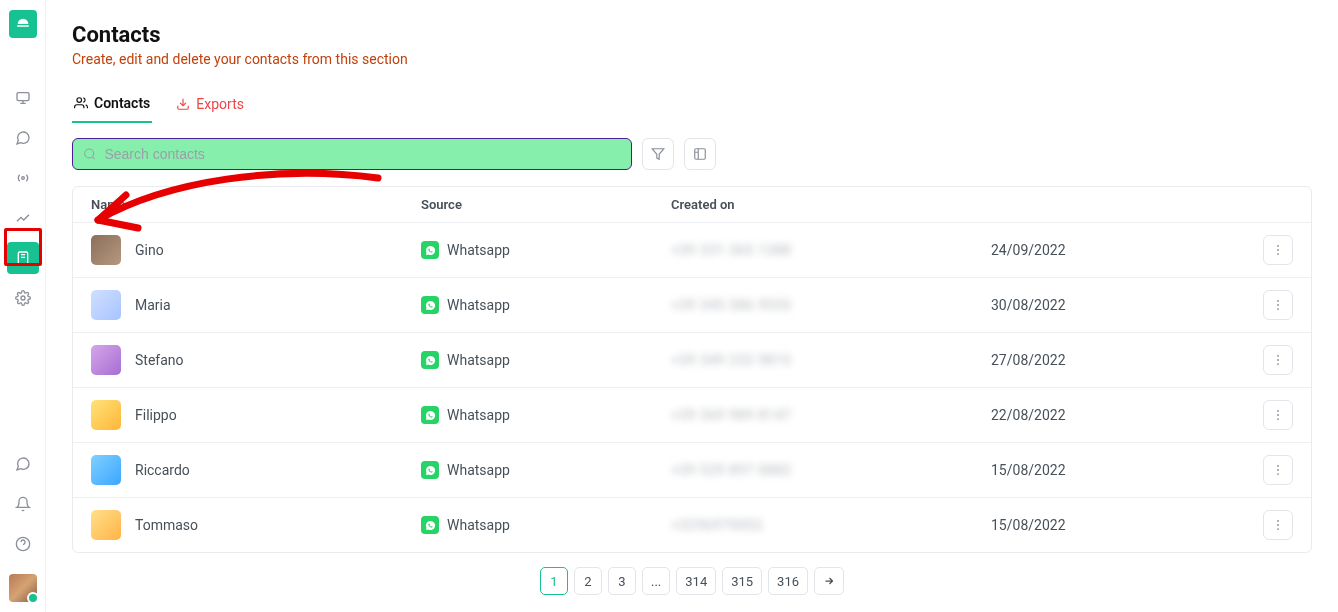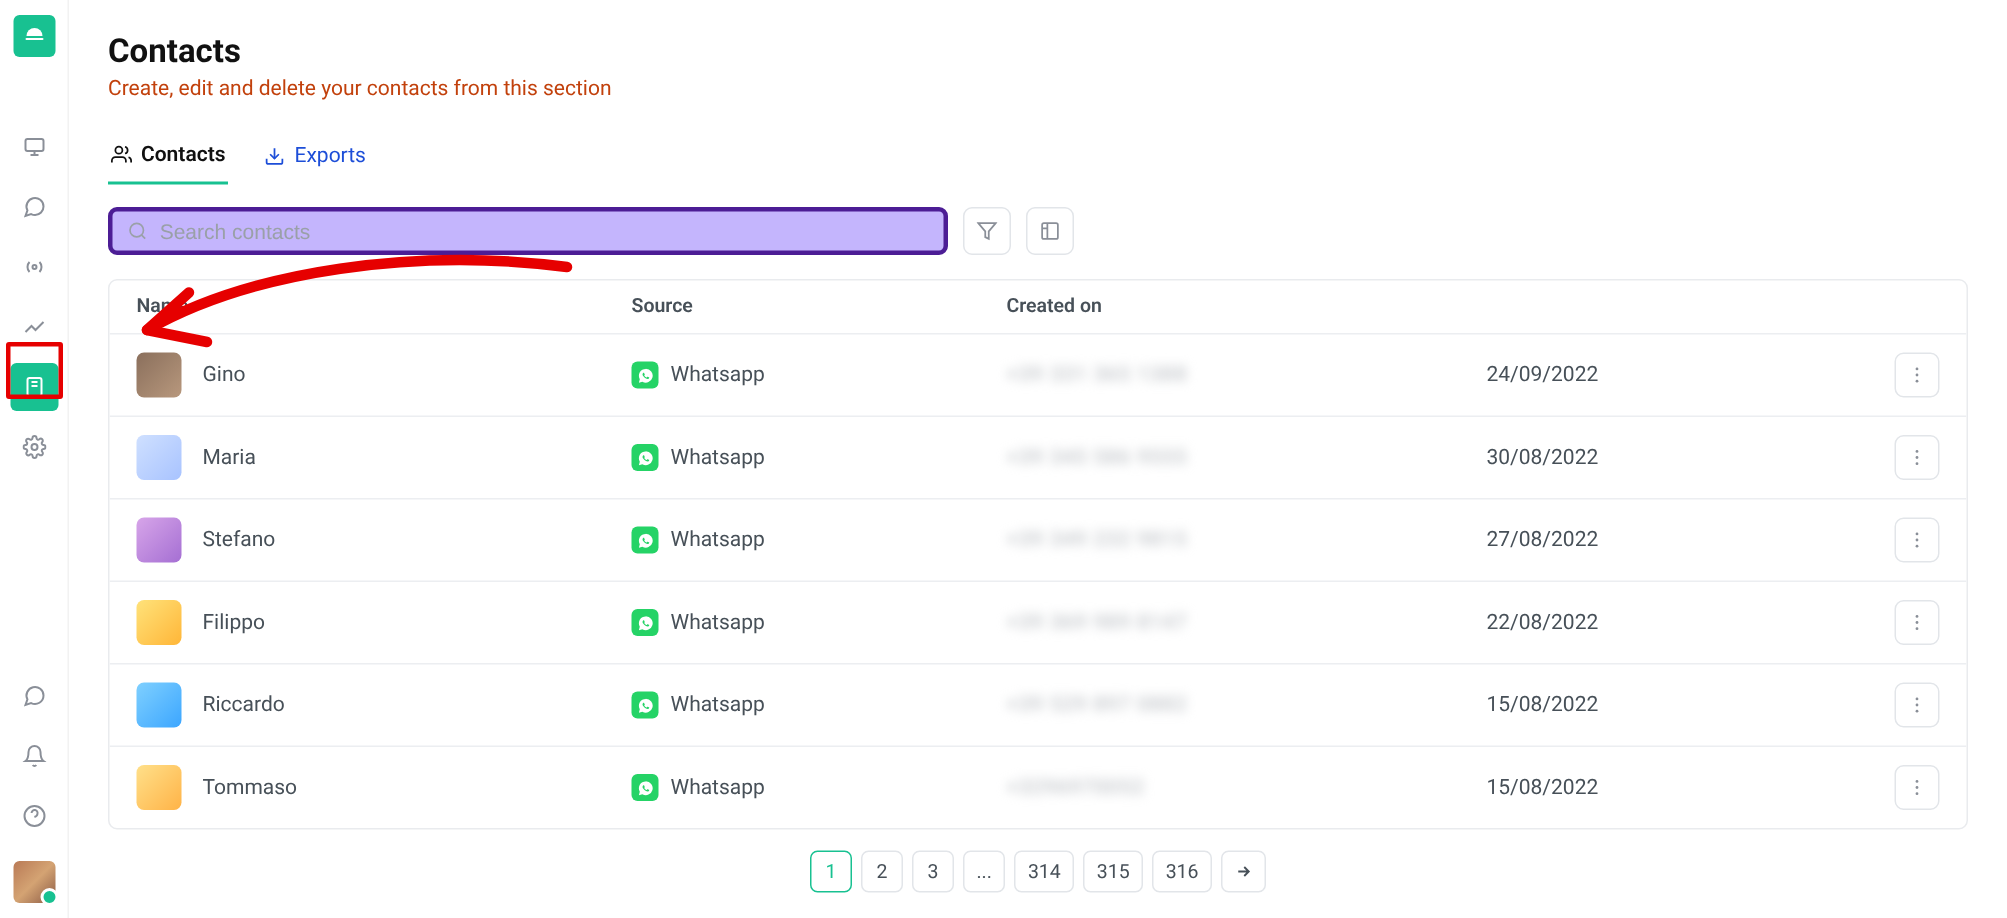--- a/index.html
+++ b/index.html
@@ -15,25 +15,25 @@
 .sidebar .avatar-sm::after { content:""; position:absolute; right:-2px; bottom:-2px; width:8px; height:8px; border-radius:50%; background:#18c191; border:2px solid #fff; }
 
 .main { flex: 1; padding: 22px 26px 0 26px; height: 612px; overflow: hidden; position: relative; }
 
 .annotation { position: absolute; left: 32px; top: 160px; pointer-events: none; z-index: 2; }
 
 .page-title { font-size: 22px; font-weight: 700; color: #111; }
 .page-sub { color: #c2410c; margin-top: 4px; }
 
 .tabs { display: flex; gap: 22px; margin-top: 22px; border-bottom: 1px solid #fff; }
-.tab { display: flex; align-items: center; gap: 6px; padding: 6px 2px 10px 2px; color: #1d4ed8; cursor: pointer; }
+.tab { display: flex; align-items: center; gap: 6px; padding: 6px 2px 10px 2px; color: #ef4444; cursor: pointer; }
 .tab.active { color: #111; font-weight: 600; border-bottom: 2px solid #18c191; }
 
 .toolbar { display: flex; gap: 10px; margin-top: 14px; align-items: center; }
-.search-wrap { flex: 0 0 560px; background: #c4b5fd; border: 3px solid #4c1d95; border-radius: 6px; display: flex; align-items: center; padding: 6px 10px; height: 32px; }
+.search-wrap { flex: 0 0 560px; background: #86efac; border: 1px solid #4c1d95; border-radius: 6px; display: flex; align-items: center; padding: 6px 10px; height: 32px; }
 .search-wrap input { border: none; background: transparent; outline: none; width: 100%; color: #444; font-size: 14px; }
 .search-wrap input::placeholder { color: #9aa0a8; }
 .icon-btn { width: 32px; height: 32px; border: 1px solid #e2e5e9; border-radius: 6px; background: #fff; display: flex; align-items: center; justify-content: center; color: #8a8f98; cursor: pointer; }
 
 .table { margin-top: 16px; border: 1px solid #e9ebee; border-radius: 6px; overflow: hidden; }
 .thead, .row { display: grid; grid-template-columns: 330px 250px 320px 260px auto; align-items: center; }
 .thead { padding: 10px 18px; font-weight: 600; color: #475058; font-size: 13px; }
 .row { padding: 12px 18px; border-top: 1px solid #eceef1; }
 .name-cell { display: flex; align-items: center; gap: 14px; color: #475058; }
 .avatar { width: 30px; height: 30px; border-radius: 5px; display:inline-block; }

